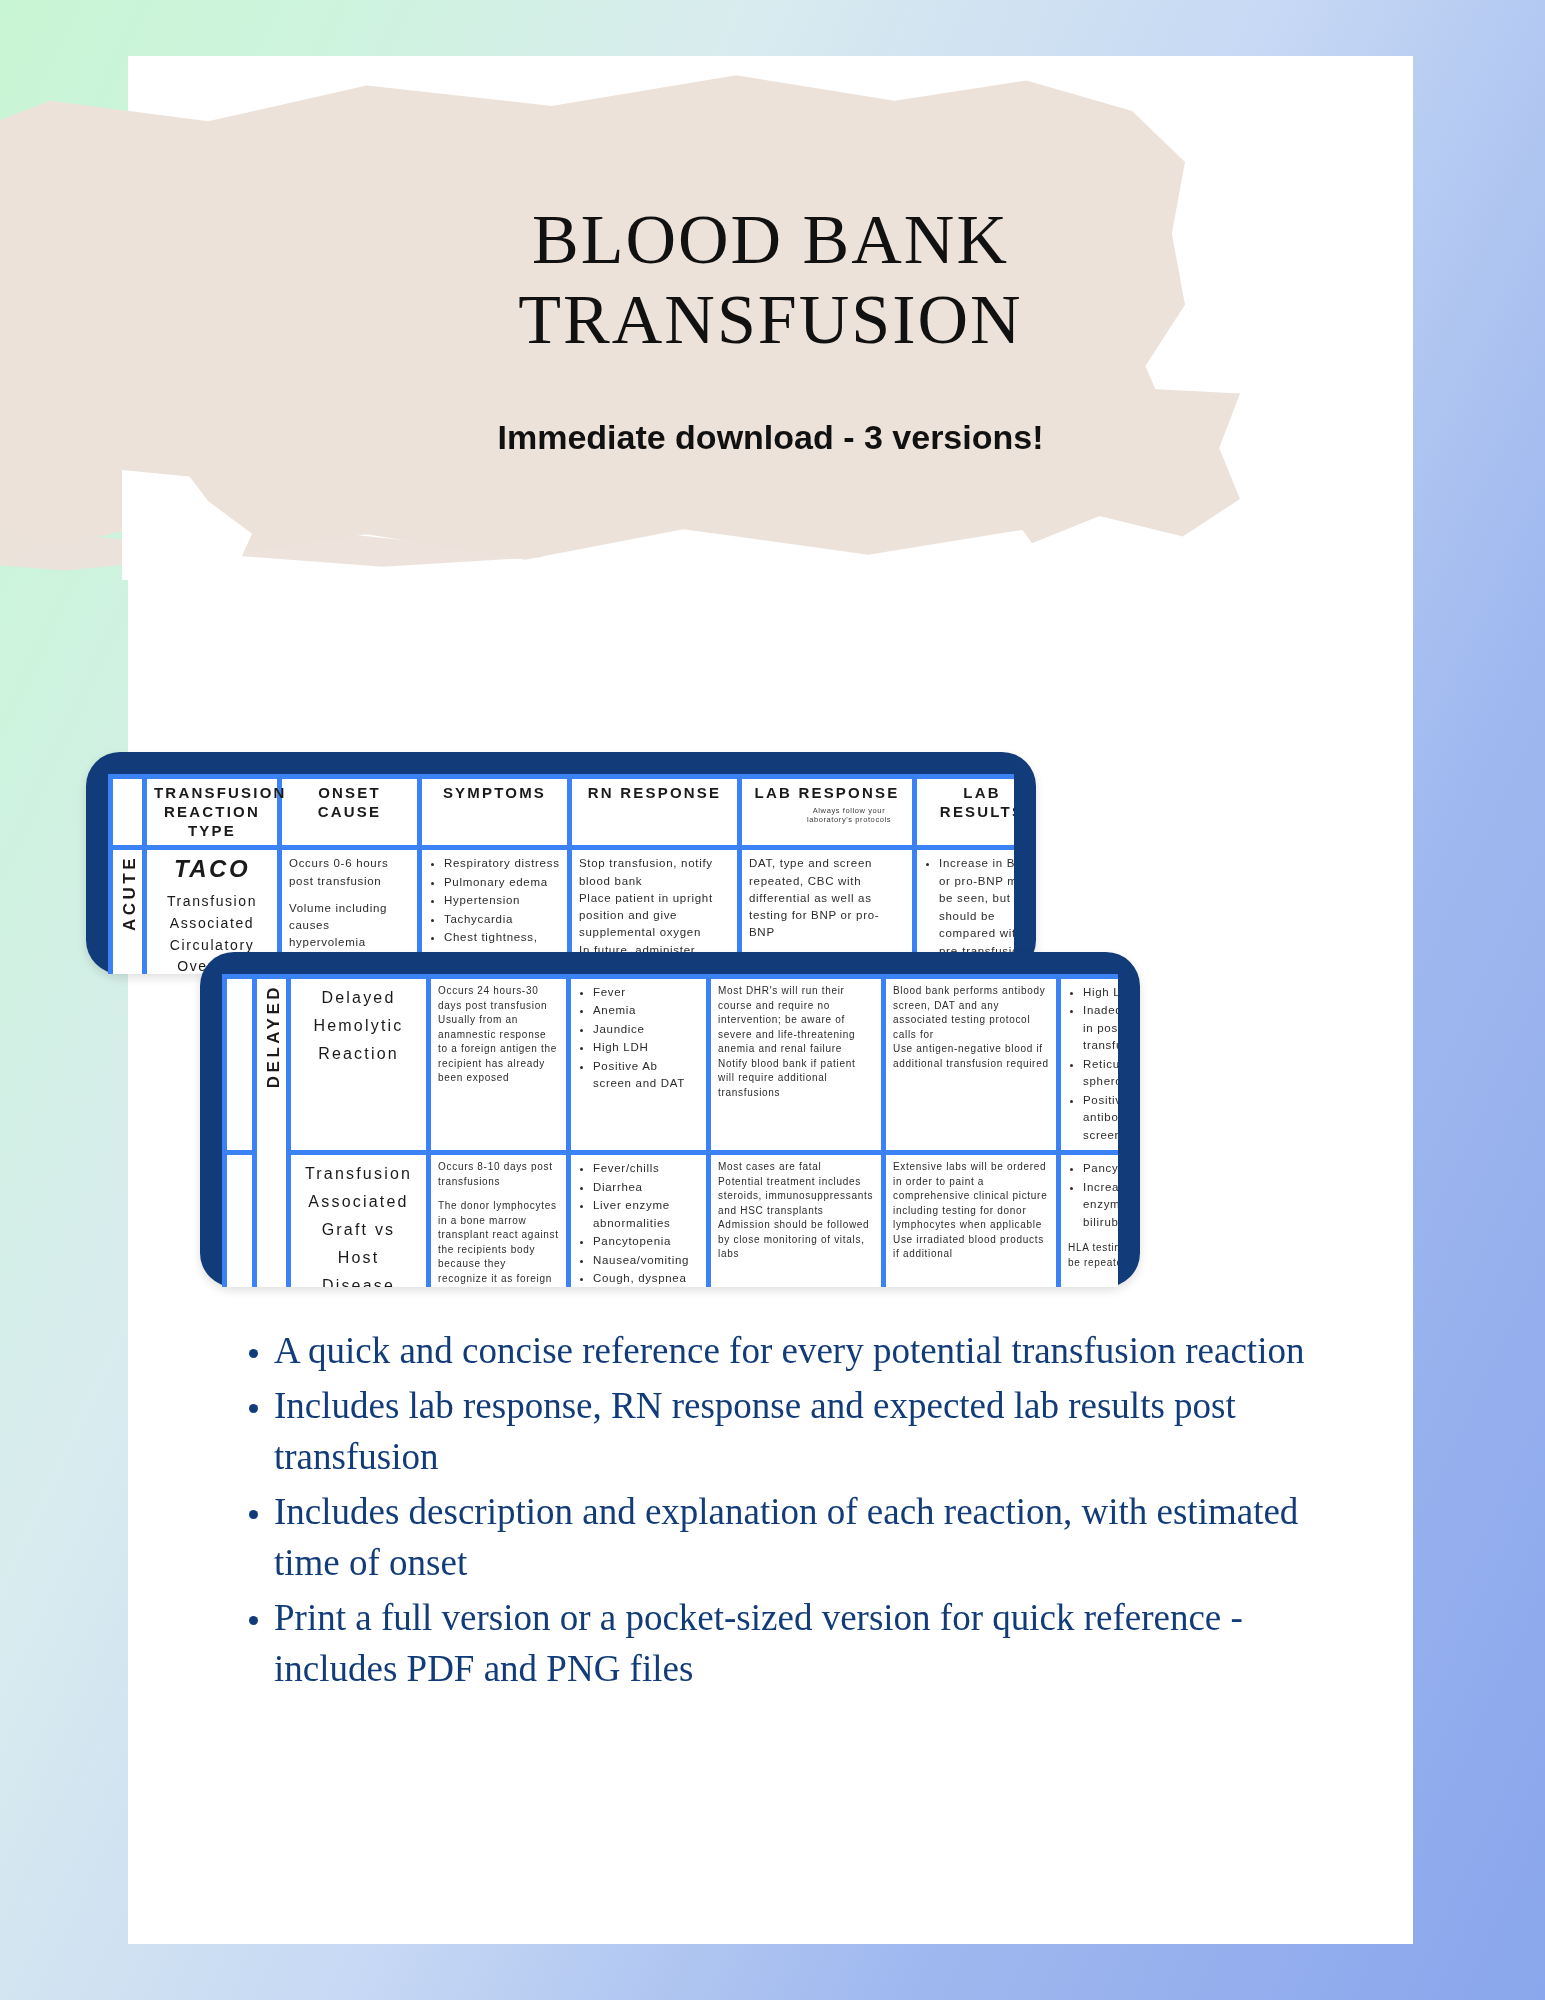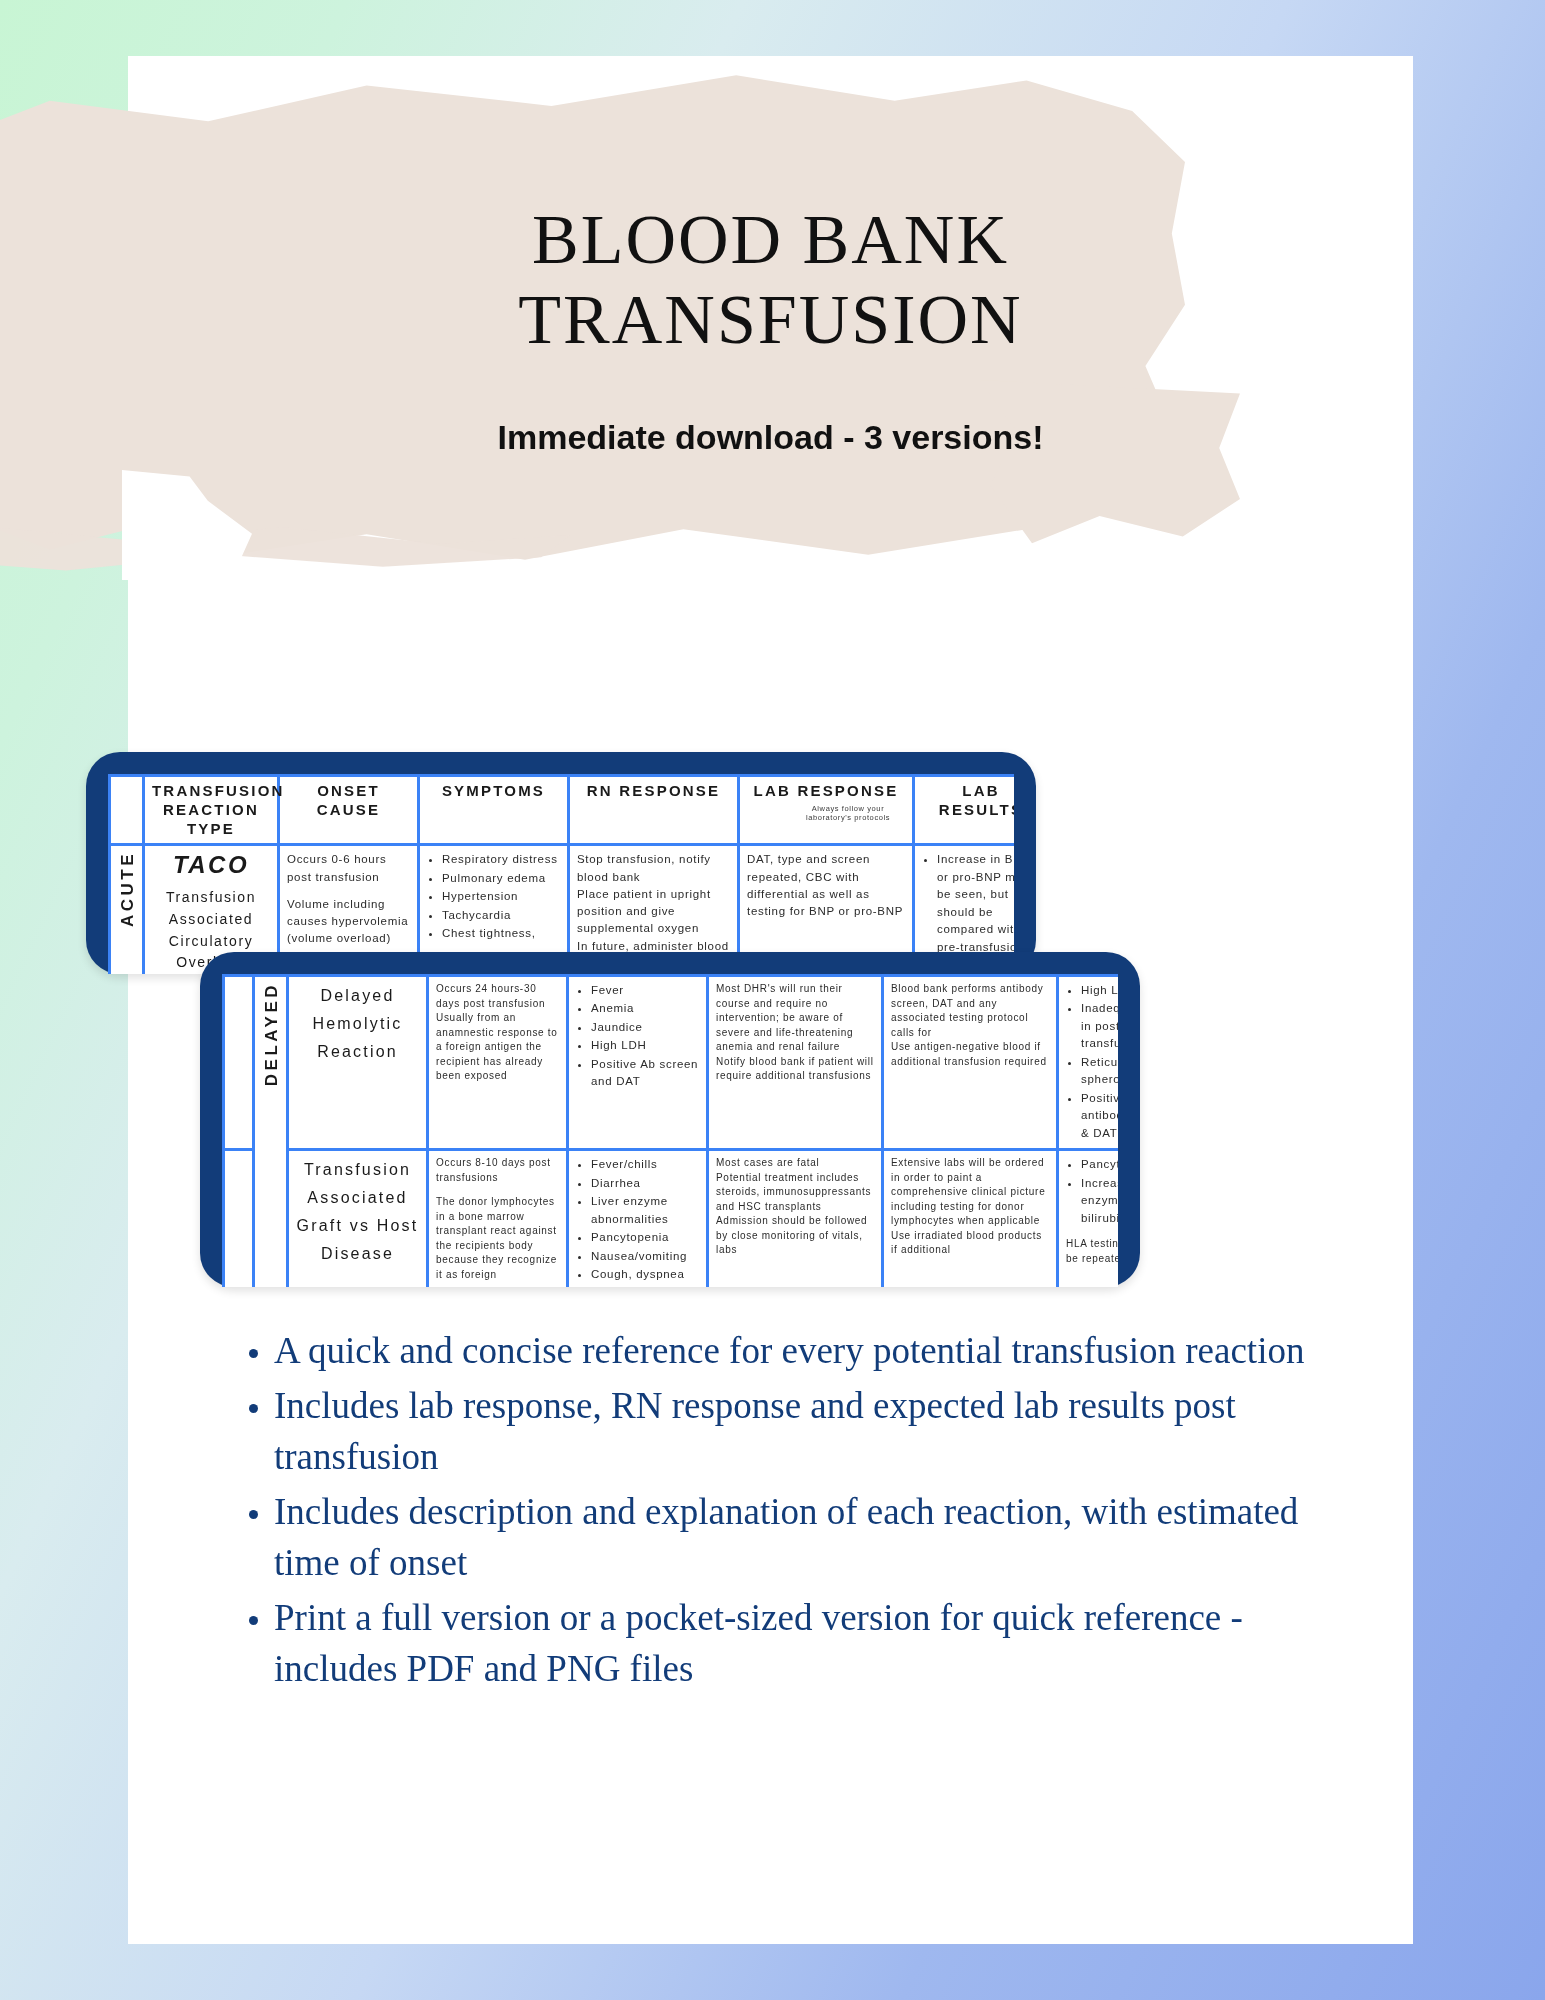--- a/index.html
+++ b/index.html
@@ -61,21 +61,21 @@
   }
   #card-acute{left:86px;top:752px;width:950px;height:222px;}
   #card-delayed{left:200px;top:952px;width:940px;height:335px;}
   .card-inner{position:absolute;left:22px;top:22px;right:22px;bottom:0;background:#ffffff;overflow:hidden;}
   #card-acute .card-inner{height:200px;}
   #card-delayed .card-inner{height:313px;}
 
   
   table.rx{border-collapse:collapse;table-layout:fixed;width:100%;background:#fff;}
   table.rx td,table.rx th{
-    border:3px solid #3b82f6;vertical-align:top;padding:5px 7px;
+    border:5px solid #3b82f6;vertical-align:top;padding:5px 7px;
     font-family:"Liberation Sans",sans-serif;color:#1a1a1a;
   }
   th.hd{
     text-align:center;vertical-align:middle;padding:8px 4px;
     font-size:15px;font-weight:bold;letter-spacing:2.2px;line-height:1.25;
     position:relative;
   }
   .hd-note{
     display:block;font-size:7.5px;font-weight:normal;letter-spacing:.6px;
     color:#3a3a3a;margin-top:3px;margin-left:44px;

